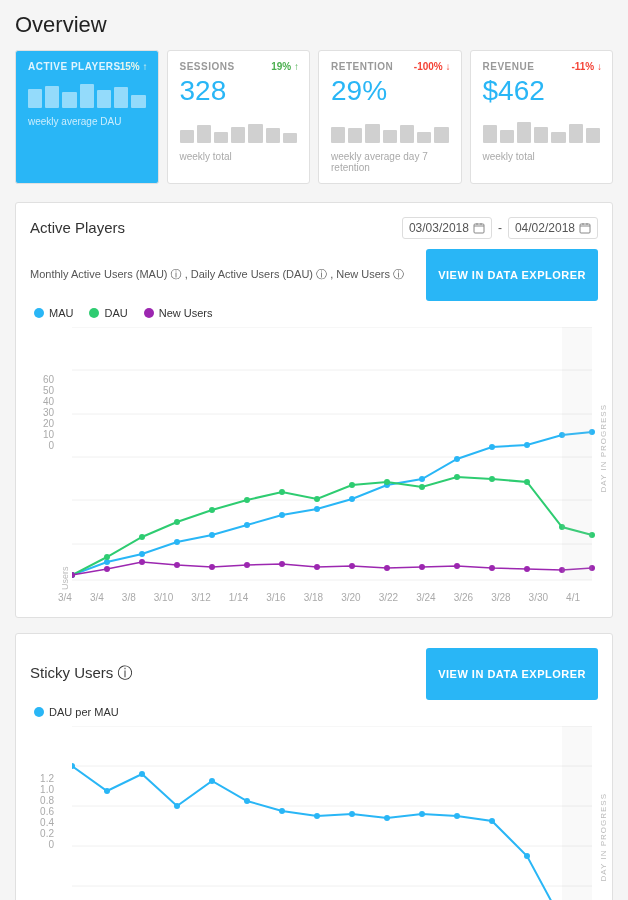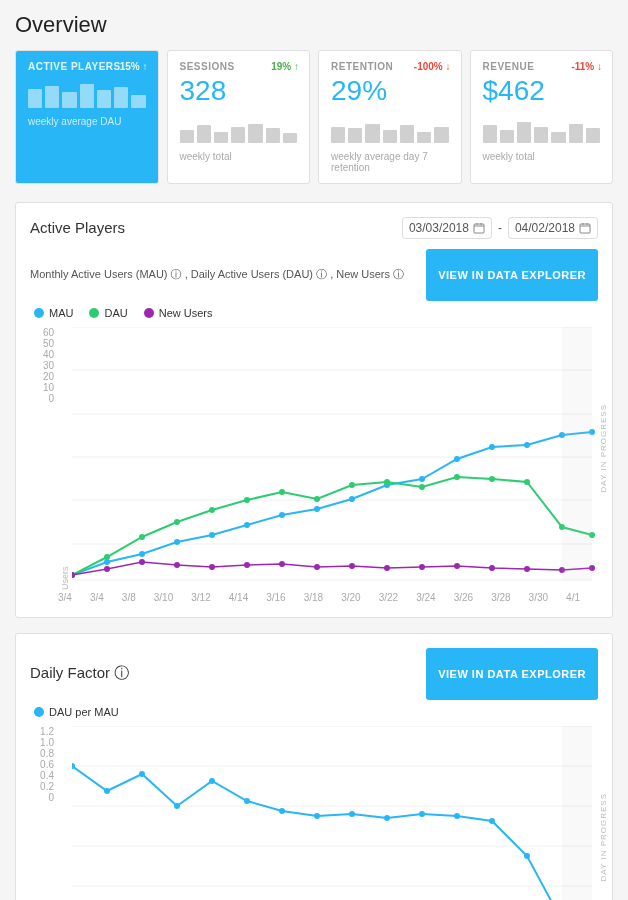--- a/index.html
+++ b/index.html
@@ -40,21 +40,21 @@
     
     .legend { display: flex; gap: 16px; font-size: 11px; margin: 6px 0 0; padding-left: 4px; }
     .legend-item { display: flex; align-items: center; gap: 5px; cursor: pointer; }
     .legend-dot { width: 10px; height: 10px; border-radius: 50%; display: inline-block; }
 
     .day-in-progress { position: absolute; right: 0; top: 0; bottom: 20px; width: 18px; display: flex; align-items: center; justify-content: center; }
     .day-in-progress span { font-size: 8px; color: #bbb; letter-spacing: 1px; text-transform: uppercase; writing-mode: vertical-rl; transform: rotate(180deg); }
 
     
     .chart-area { display: flex; }
-    .y-axis { display: flex; flex-direction: column; justify-content: space-between; padding-right: 4px; font-size: 10px; color: #aaa; text-align: right; width: 28px; }
+    .y-axis { display: flex; flex-direction: column; justify-content: space-between; padding-right: 4px; font-size: 10px; color: #aaa; text-align: right; width: 28px; margin-top: 47px; }
     .chart-svg-wrap { flex: 1; position: relative; }
 
     .x-axis { display: flex; justify-content: space-between; padding-left: 28px; padding-right: 18px; font-size: 10px; color: #aaa; margin-top: 2px; }
 
     svg.chart { background: #fff; }
     .grid-line { stroke: #f0f0f0; stroke-width: 1; }
     .chart-line-mau { fill: none; stroke: #29b6f6; stroke-width: 2; }
     .chart-line-dau { fill: none; stroke: #2ecc71; stroke-width: 2; }
     .chart-line-new { fill: none; stroke: #9c27b0; stroke-width: 1.5; }
     .chart-line-sticky { fill: none; stroke: #29b6f6; stroke-width: 2; }
@@ -296,37 +296,37 @@
         </div>
       </div>
     </div>
 
     <div class="x-axis">
       <span>3/4</span>
         <span>3/4</span>
         <span>3/8</span>
         <span>3/10</span>
         <span>3/12</span>
-        <span>4/14</span>
+        <span>1/14</span>
         <span>3/16</span>
         <span>3/18</span>
         <span>3/20</span>
         <span>3/22</span>
         <span>3/24</span>
         <span>3/26</span>
         <span>3/28</span>
         <span>3/30</span>
         <span>4/1</span>
     </div>
   </div>
 
   <div class="section">
     <div class="chart-title-row">
       <span class="section-title">
-        <span>Daily Factor</span>
+        <span>Sticky Users</span>
         <span class="info-icon">ⓘ</span>
       </span>
       <button class="view-btn">VIEW IN DATA EXPLORER</button>
     </div>
 
     <div class="legend">
       <div class="legend-item">
         <span class="legend-dot" style="background:#29b6f6;"></span>
         <span>DAU per MAU</span>
       </div>

